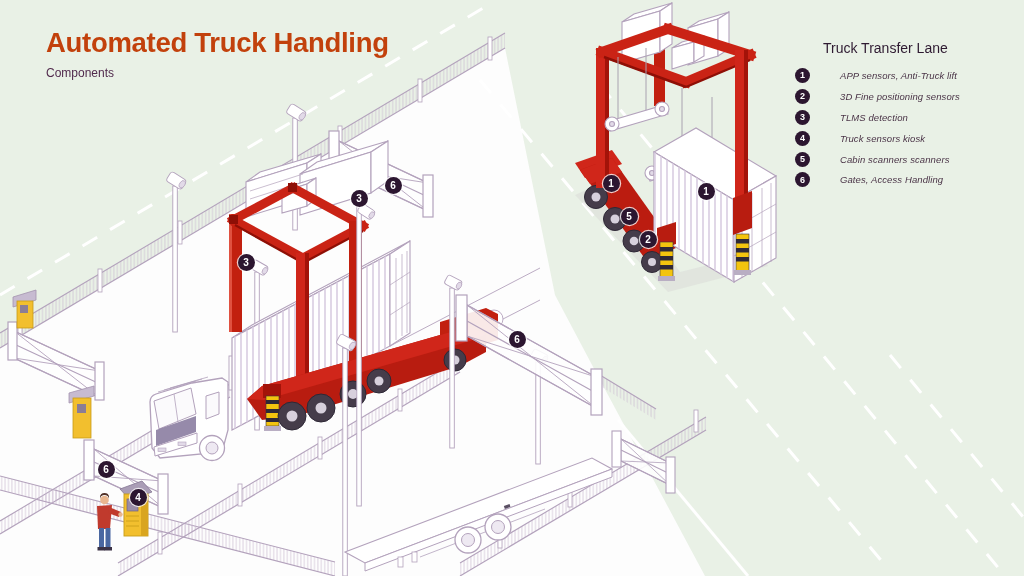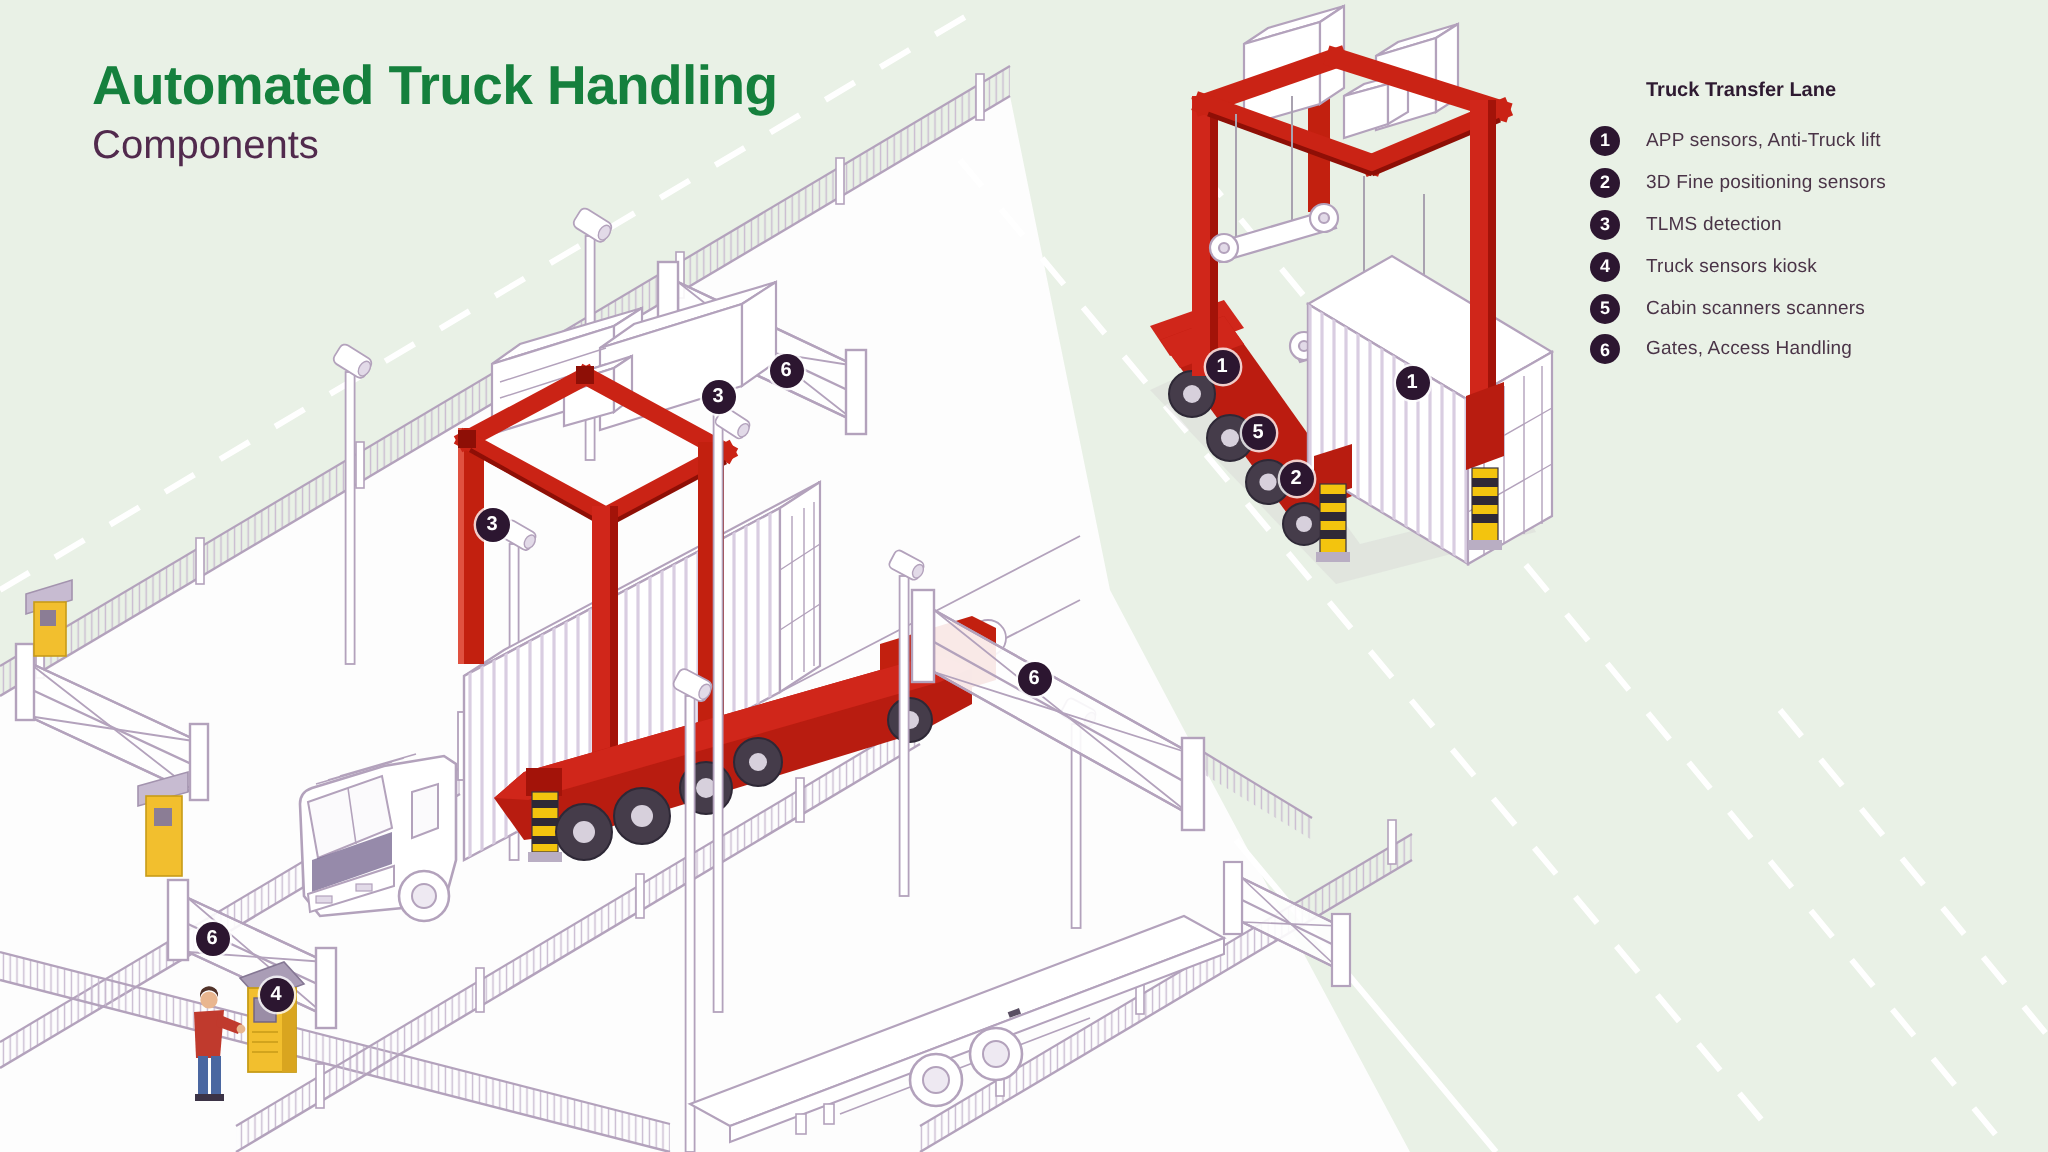--- a/index.html
+++ b/index.html
@@ -1,29 +1,29 @@
 <!DOCTYPE html>
 <html><head>
 <meta charset="utf-8">
 <style>
   html,body{margin:0;padding:0;background:#e9f1e6;}
   .stage{position:relative;width:1024px;height:576px;overflow:hidden;background:#e9f1e6;
          font-family:"Liberation Sans", sans-serif;}
   .scene{position:absolute;left:0;top:0;width:1024px;height:576px;}
   
   .hdr{position:absolute;left:46px;top:28px;}
-  .hdr h1{margin:0;font-size:27.5px;line-height:30px;font-weight:700;letter-spacing:-0.3px;color:#15803d;}
-  .hdr h2{margin:4px 0 0 0;font-size:20px;line-height:22px;font-weight:400;color:#512a4d;}
+  .hdr h1{margin:0;font-size:27.5px;line-height:30px;font-weight:700;letter-spacing:-0.3px;color:#c2410c;}
+  .hdr h2{margin:4px 0 0 0;font-size:12px;line-height:22px;font-weight:400;color:#512a4d;}
   
   .legend{position:absolute;left:795px;top:40px;width:226px;}
-  .legend-title{margin-left:28px;font-size:10px;font-weight:700;color:#2e1a31;margin-bottom:9px;}
+  .legend-title{margin-left:28px;font-size:14px;font-weight:400;color:#2e1a31;margin-bottom:9px;}
   .legend-row{display:flex;align-items:center;height:20.9px;}
   .legend-badge{flex:0 0 15px;width:15px;height:15px;border-radius:50%;background:#2c1630;color:#fff;
     font-size:9px;font-weight:700;display:flex;align-items:center;justify-content:center;}
-  .legend-label{font-size:9.5px;color:#4a3447;margin-left:13px;letter-spacing:0.1px;}
+  .legend-label{font-size:9.5px;color:#4a3447;margin-left:30px;letter-spacing:0.1px;font-style:italic;}
   
   .marker{position:absolute;width:17px;height:17px;margin:-8.5px 0 0 -8.5px;border-radius:50%;
     background:#2c1630;color:#fff;font-size:10px;font-weight:700;display:flex;align-items:center;
     justify-content:center;box-shadow:0 0 0 1.2px rgba(255,255,255,.78);}
 </style>
 </head>
 <body>
 
 <div class="stage">
 

